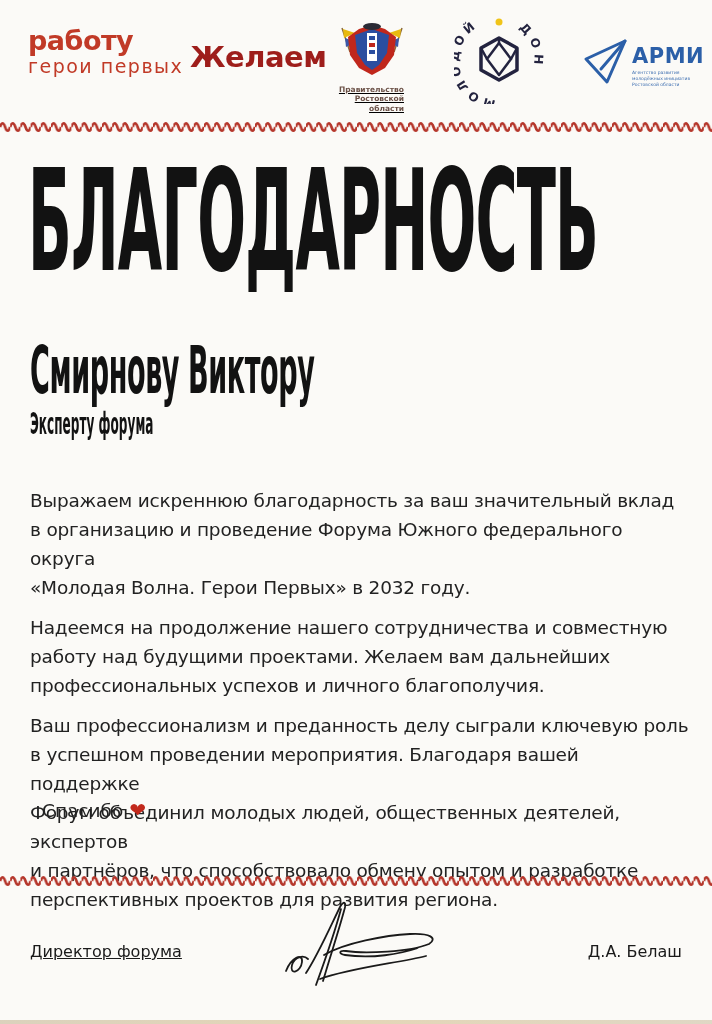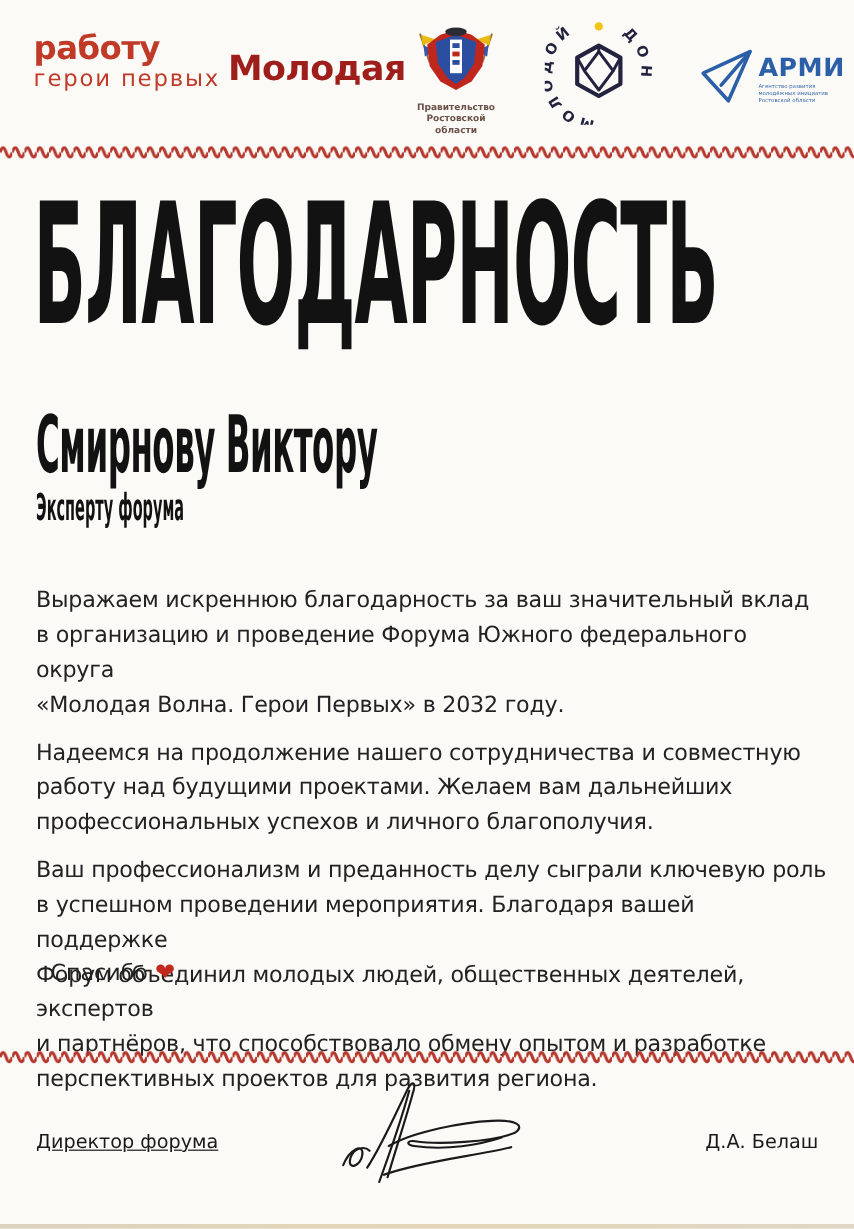--- a/index.html
+++ b/index.html
@@ -16,27 +16,27 @@
   .logo-volna{
     position:absolute;left:28px;top:30px;color:#c13a27;font-weight:bold;
     line-height:0.85;letter-spacing:-0.5px;
   }
   .logo-volna .l1,.logo-volna .l2{font-size:27px;display:block;}
   .logo-volna .l3{font-size:19px;display:block;letter-spacing:1.5px;margin-top:5px;font-weight:normal;}
   .logo-pervye{
     position:absolute;left:190px;top:40px;color:#9e1e1b;
     font-size:29px;font-weight:bold;letter-spacing:-0.5px;
   }
-  .logo-gov{position:absolute;left:340px;top:22px;width:80px;text-align:center;}
+  .logo-gov{position:absolute;left:324px;top:22px;width:80px;text-align:right;text-decoration:underline;}
   .logo-gov .caption{
     font-size:7.5px;line-height:1.25;color:#6b5147;font-weight:bold;
     white-space:pre-line;margin-top:3px;
   }
   .logo-don{position:absolute;left:454px;top:14px;width:90px;height:90px;}
-  .logo-armi{position:absolute;left:580px;top:34px;display:flex;align-items:flex-end;}
+  .logo-armi{position:absolute;left:580px;top:34px;display:flex;align-items:center;}
   .logo-armi .txt{margin-left:4px;margin-top:10px;}
   .logo-armi .word{font-size:21px;font-weight:bold;color:#2b5fa8;letter-spacing:0.5px;}
   .logo-armi .caption{font-size:4.5px;line-height:1.3;color:#3a6cb0;width:78px;margin-top:2px;}
   
   .wave{position:absolute;left:0;width:712px;height:18px;}
   .wave.top{top:118px;}
   .wave.bottom{top:872px;}
   
   .cond{display:inline-block;transform-origin:left top;font-weight:bold;color:#121212;white-space:nowrap;}
   .title-wrap{position:absolute;left:28px;top:152px;height:150px;}
@@ -65,21 +65,21 @@
 </head>
 <body>
 
 <div class="page">
 
   <div class="logo-volna">
     <span class="l2">работу</span>
     <span class="l3">герои первых</span>
   </div>
 
-  <div class="logo-pervye">Молодая</div>
+  <div class="logo-pervye">Желаем</div>
 
   <div class="logo-gov">
     <svg width="64" height="56" viewBox="0 0 64 56">
 
       <line x1="10" y1="30" x2="2" y2="6" stroke="#8a6a3a" stroke-width="1.5"></line>
       <line x1="54" y1="30" x2="62" y2="6" stroke="#8a6a3a" stroke-width="1.5"></line>
       <polygon points="3,7 15,11 4,16" fill="#e8b90f"></polygon>
       <polygon points="5,16 16,20 6,25" fill="#3a57a8"></polygon>
       <polygon points="61,7 49,11 60,16" fill="#e8b90f"></polygon>
       <polygon points="59,16 48,20 58,25" fill="#3a57a8"></polygon>

